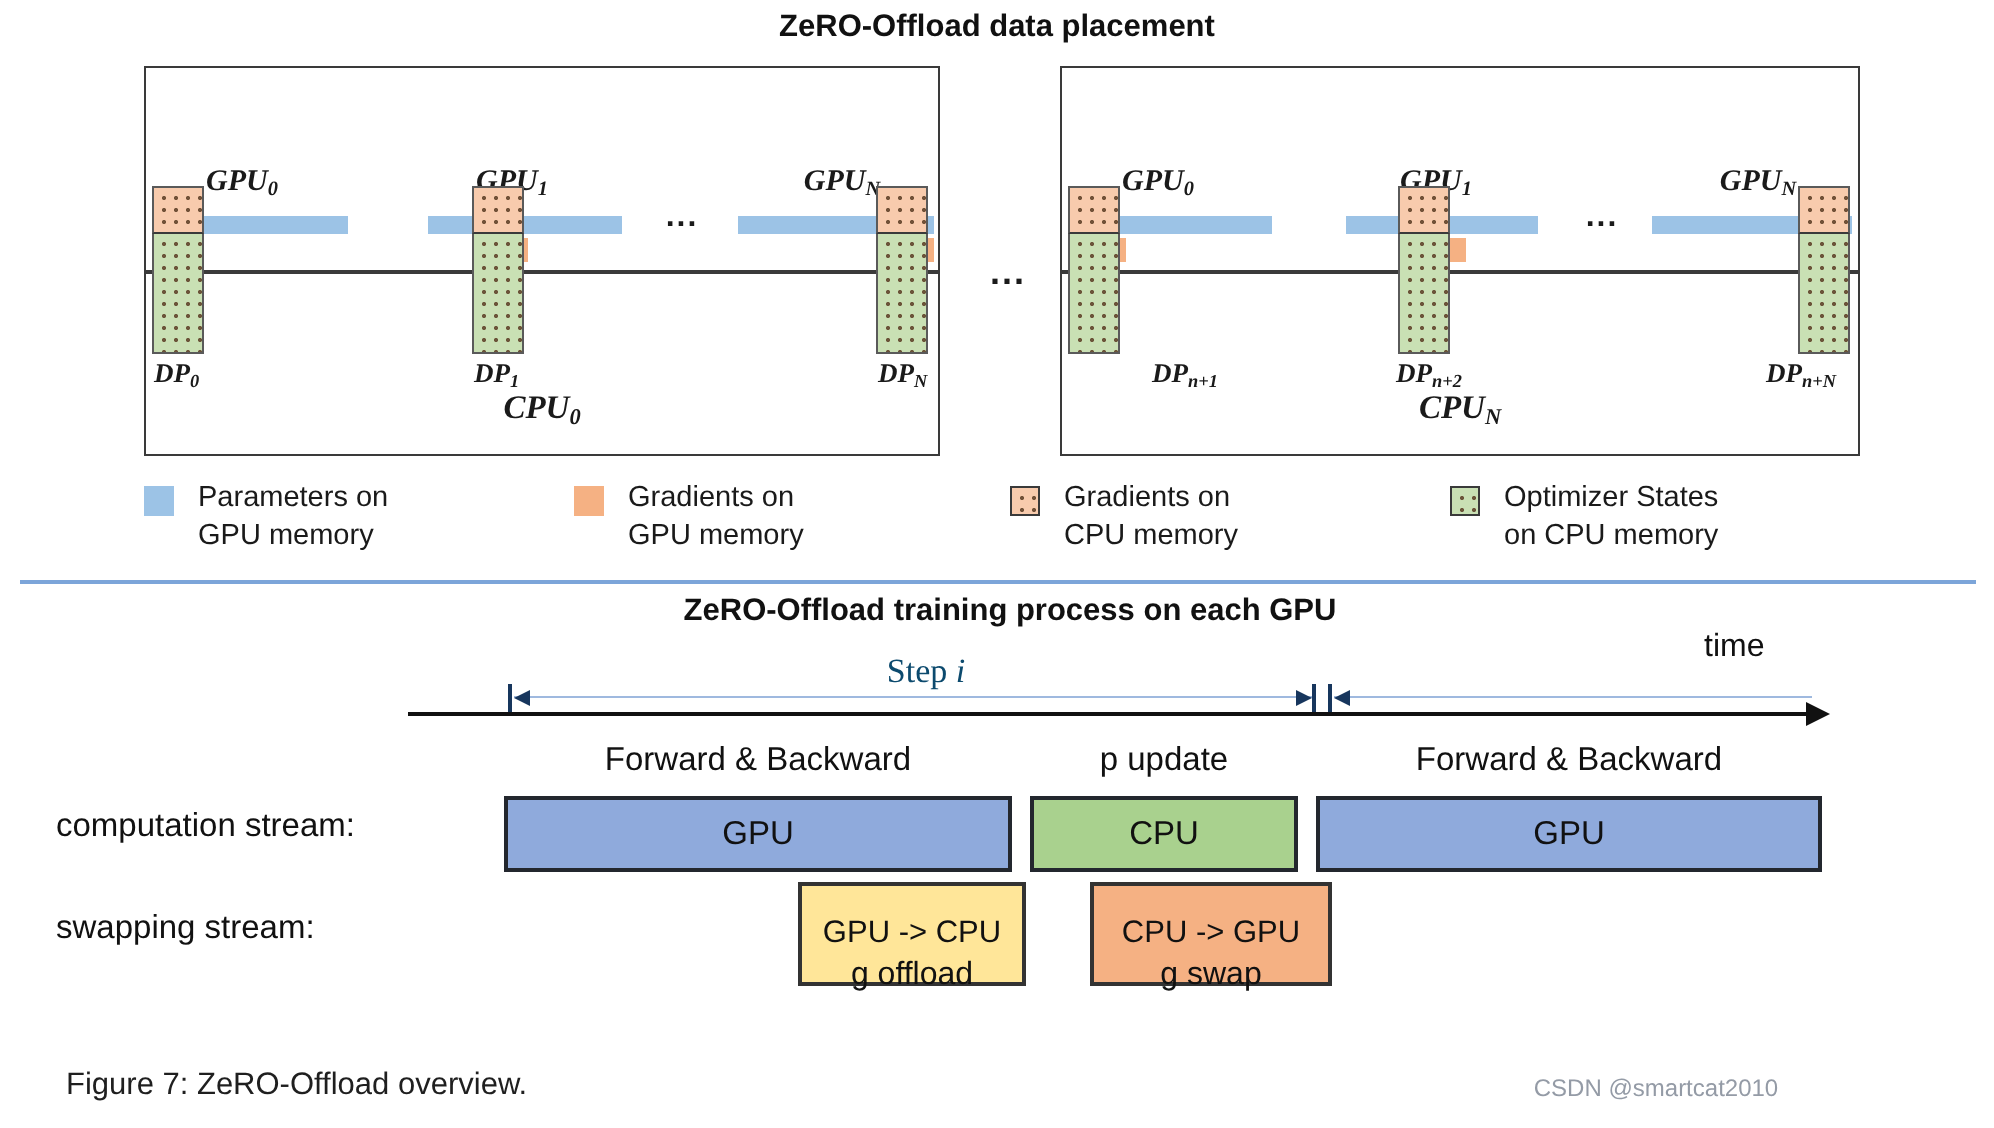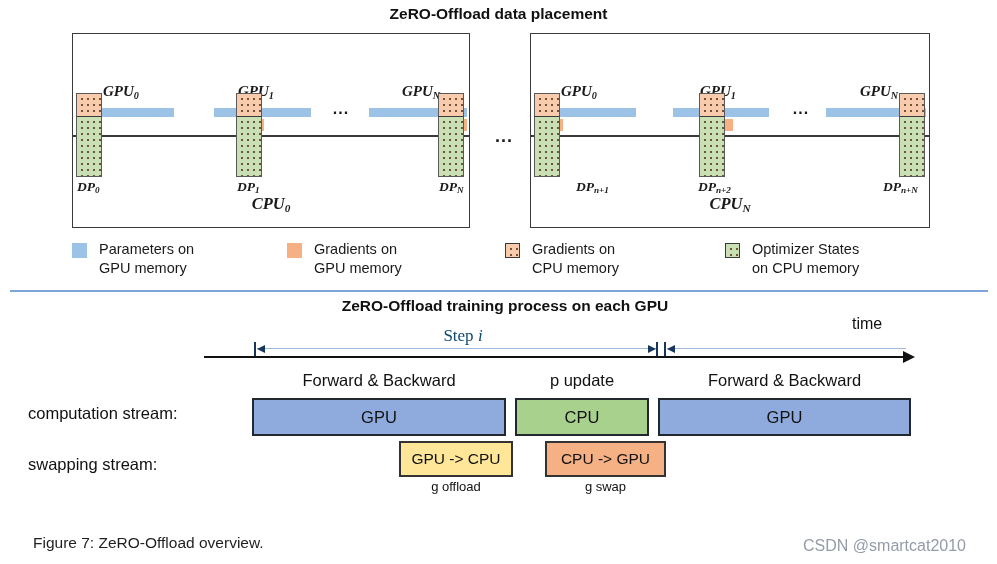--- a/index.html
+++ b/index.html
@@ -46,27 +46,27 @@
              border-bottom:6px solid transparent;border-left:12px solid #111;}
   .steplbl{font-family:"Liberation Serif",serif;font-size:17px;color:#0c4a6e;}
   .stepvar{font-style:italic;}
   
   .rowlbl{font-size:16.5px;color:#111;}
   .abovelbl{top:371px;font-size:16.5px;color:#111;}
   .compbox{top:398px;height:38px;box-sizing:border-box;border:2px solid #23272e;
            display:flex;align-items:center;justify-content:center;font-size:16.5px;color:#111;}
   .cb-blue{background:#8FAADC;}
   .cb-green{background:#A9D18E;}
-  .swapbox{top:441px;height:36px;box-sizing:border-box;border:2px solid #333;
+  .swapbox{top:441px;height:52px;box-sizing:border-box;border:2px solid #333;
            display:flex;align-items:center;justify-content:center;font-size:15.5px;color:#111;}
   .sb-yellow{background:#FFE699;}
   .sb-orange{background:#F5B183;}
-  .belowlbl{top:479px;font-size:13px;color:#111;}
+  .belowlbl{top:479px;font-size:16px;color:#111;}
   .caption{left:33px;top:534px;font-size:15.5px;color:#1f1f1f;}
-  .watermark{left:690px;top:537px;width:276px;text-align:right;font-size:16px;color:#949BA6;}
+  .watermark{left:690px;top:537px;width:276px;text-align:center;font-size:12px;color:#949BA6;}
   .title-top{left:0;top:5px;width:997px;font-size:15.5px;font-weight:bold;color:#111;}
   .title-bot{left:170px;top:297px;width:670px;font-size:15.5px;font-weight:bold;color:#111;}
   .timelbl{left:852px;top:315px;font-size:16px;color:#111;}
 </style>
 </head>
 <body>
 
 <div class="stage">
 
   <div class="abs ctr title-top">ZeRO-Offload data placement</div>

